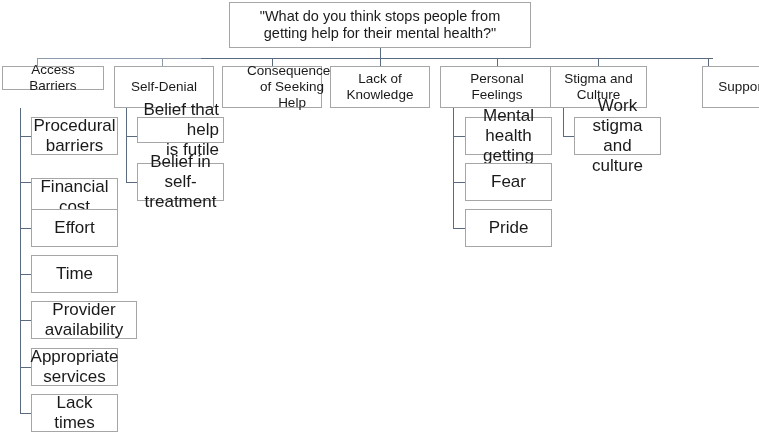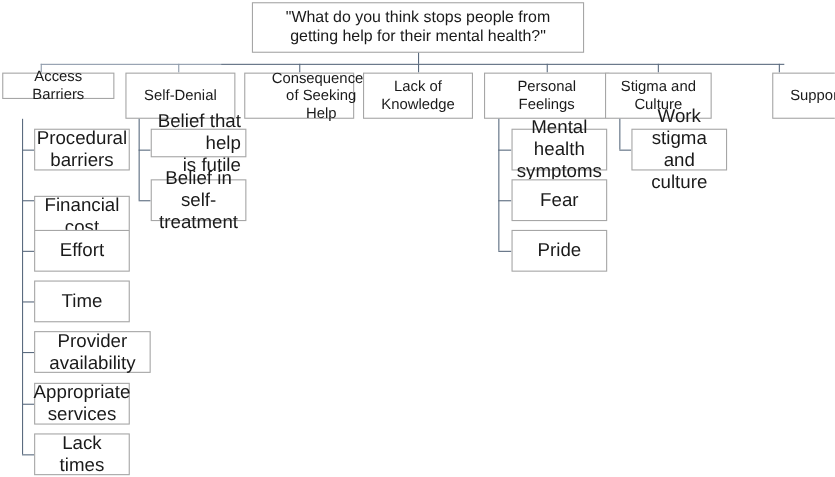--- a/index.html
+++ b/index.html
@@ -120,21 +120,21 @@
 is futile</div>
 
   <div class="connector h" style="left:126px; top:182px; width:11px;"></div>
   <div class="node sub-node" style="left:137px; top:163px; width:87px; height:38px;">Belief in self-
 treatment</div>
 
   <div class="connector v" style="left:453px; top:108px; height:120px;"></div>
 
   <div class="connector h" style="left:453px; top:136px; width:12px;"></div>
   <div class="node sub-node" style="left:465px; top:117px; width:87px; height:38px;">Mental health
-symptoms</div>
+getting</div>
 
   <div class="connector h" style="left:453px; top:182px; width:12px;"></div>
   <div class="node sub-node" style="left:465px; top:163px; width:87px; height:38px;">Fear</div>
 
   <div class="connector h" style="left:453px; top:228px; width:12px;"></div>
   <div class="node sub-node" style="left:465px; top:209px; width:87px; height:38px;">Pride</div>
 
   <div class="connector v" style="left:563px; top:108px; height:28px;"></div>
 
   <div class="connector h" style="left:563px; top:136px; width:11px;"></div>

